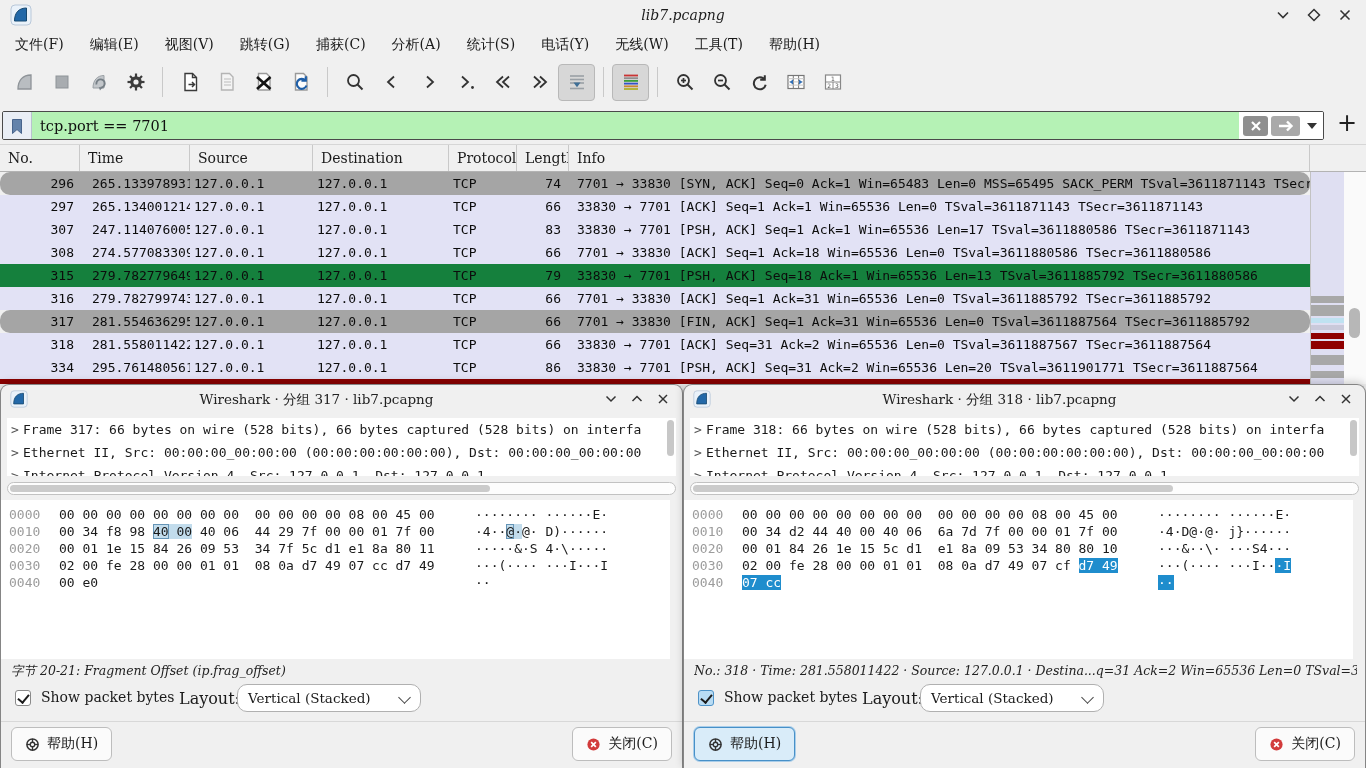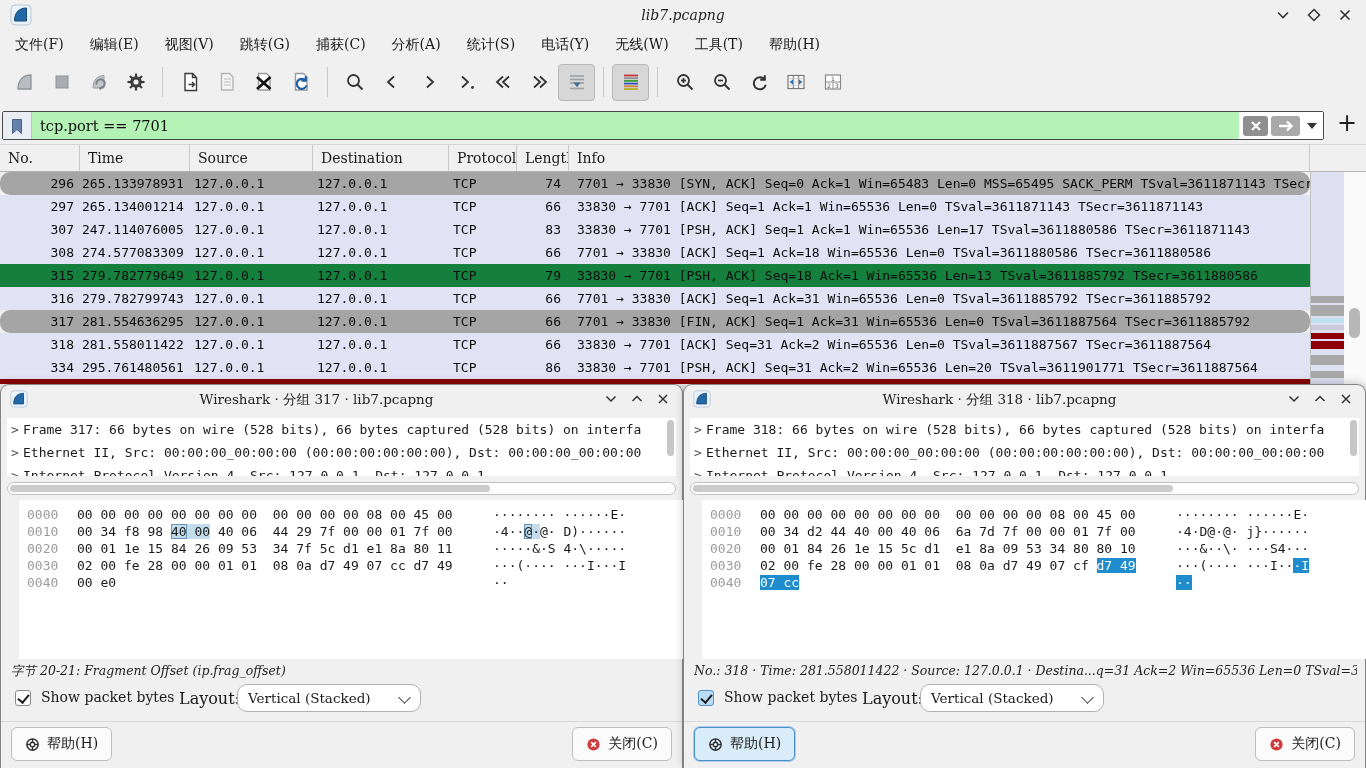--- a/index.html
+++ b/index.html
@@ -42,21 +42,21 @@
   #pkt-header{position:absolute;left:0;top:144px;width:1366px;height:28px;background:#f0f0f0;border-top:1px solid #d6d6d6;border-bottom:1px solid #b3b3b3;box-sizing:border-box;}
   #pkt-header-cells{width:1310px;height:100%;}
   .hcell{line-height:26px;padding-left:8px;font-size:14px;border-right:1px solid #c9c9c9;overflow:hidden;white-space:nowrap;}
   #pkt-rows{position:absolute;left:0;top:172px;width:1310px;}
   .pkt-row{height:23px;font-size:13px;font-family:"DejaVu Sans Mono",monospace;color:#0c0c0c;}
   .pkt-row>div{line-height:23px;overflow:hidden;white-space:pre;}
   .row-default{background:#e2e2f5;}
   .row-gray{background:#a5a5a5;border-radius:10px;}
   .row-selected{background:#15803d;}
   .c0{text-align:right;padding-right:6px;}
-  .c1{padding-left:2px;}
+  .c1{padding-left:2px;margin-left:10px;}
   .c2,.c3,.c4{padding-left:4px;}
   .c5{text-align:right;padding-right:8px;}
   .c6{padding-left:8px;}
   #red-row{position:absolute;left:0;top:379px;width:1310px;height:5px;background:#8b0000;}
   #minimap{position:absolute;left:1310px;top:172px;width:34px;height:212px;background:#dfdff2;border-left:1px solid #c2c2c2;box-sizing:border-box;}
   .mm-stripe{position:absolute;left:0;width:100%;}
   #right-strip{position:absolute;left:1344px;top:172px;width:22px;height:212px;background:#fafafa;}
   #vscroll-pill{position:absolute;left:5px;top:136px;width:11px;height:30px;background:#b7b7b7;border-radius:5.5px;}
 
   
@@ -65,21 +65,21 @@
   .dlg-icon{position:absolute;left:9px;top:5px;width:18px;height:18px;}
   .dlg-title{position:absolute;left:40px;right:90px;top:0;height:28px;line-height:28px;text-align:center;font-size:13.5px;color:#222;white-space:nowrap;overflow:hidden;}
   .dlg-controls{position:absolute;right:10px;top:5px;display:flex;gap:8px;}
   .dlg-wbtn{width:18px;height:18px;display:flex;align-items:center;justify-content:center;}
   .dlg-tree{position:absolute;left:6px;top:33px;width:669px;height:58px;background:#fff;overflow:hidden;}
   .tree-row{height:23px;line-height:23px;display:flex;font-family:"DejaVu Sans Mono",monospace;font-size:13px;white-space:pre;overflow:hidden;}
   .tree-arrow{width:16px;flex:none;color:#555;text-align:center;}
   .tree-vscroll{position:absolute;right:2px;top:2px;width:7px;height:36px;background:#c7c7c7;border-radius:3.5px;}
   .dlg-hscroll{position:absolute;left:6px;top:97px;width:669px;height:13px;border:1px solid #c2c2c2;border-radius:6.5px;background:#fdfdfd;box-sizing:border-box;}
   .dlg-hscroll .handle{margin:2px 0 0 2px;width:480px;height:7px;background:#cbcbcb;border-radius:3.5px;}
-  .dlg-hex{position:absolute;left:18px;top:115px;width:669px;height:159px;background:#fff;overflow:hidden;padding-top:6px;box-sizing:border-box;}
+  .dlg-hex{position:absolute;left:0;top:115px;width:669px;height:159px;background:#fff;overflow:hidden;padding-top:6px;box-sizing:border-box;}
   .hex-line{height:17px;line-height:17px;font-family:"DejaVu Sans Mono",monospace;font-size:13px;white-space:pre;padding-left:8px;}
   .hex-off{color:#9c9c9c;display:inline-block;width:36px;margin-right:14px;}
   .hex-bytes{display:inline-block;width:388px;}
   .hex-ascii{display:inline-block;margin-left:28px;}
   .hl-field{background:#c2dcec;}
   .hl-anchor{background:#c2dcec;box-shadow:inset 0 0 0 1px #6494b6;}
   .hl-sel{background:#1f8dcd;color:#fff;}
   .dlg-status{position:absolute;left:10px;top:278px;width:663px;height:17px;font-style:italic;font-size:12.5px;color:#222;white-space:nowrap;overflow:hidden;}
   .dlg-controls-row{position:absolute;left:0;top:298px;width:100%;height:32px;}
   .cb{position:absolute;left:14px;top:7px;width:16px;height:16px;background:#fff;border:1px solid #8a8a8a;border-radius:3px;box-sizing:border-box;}

